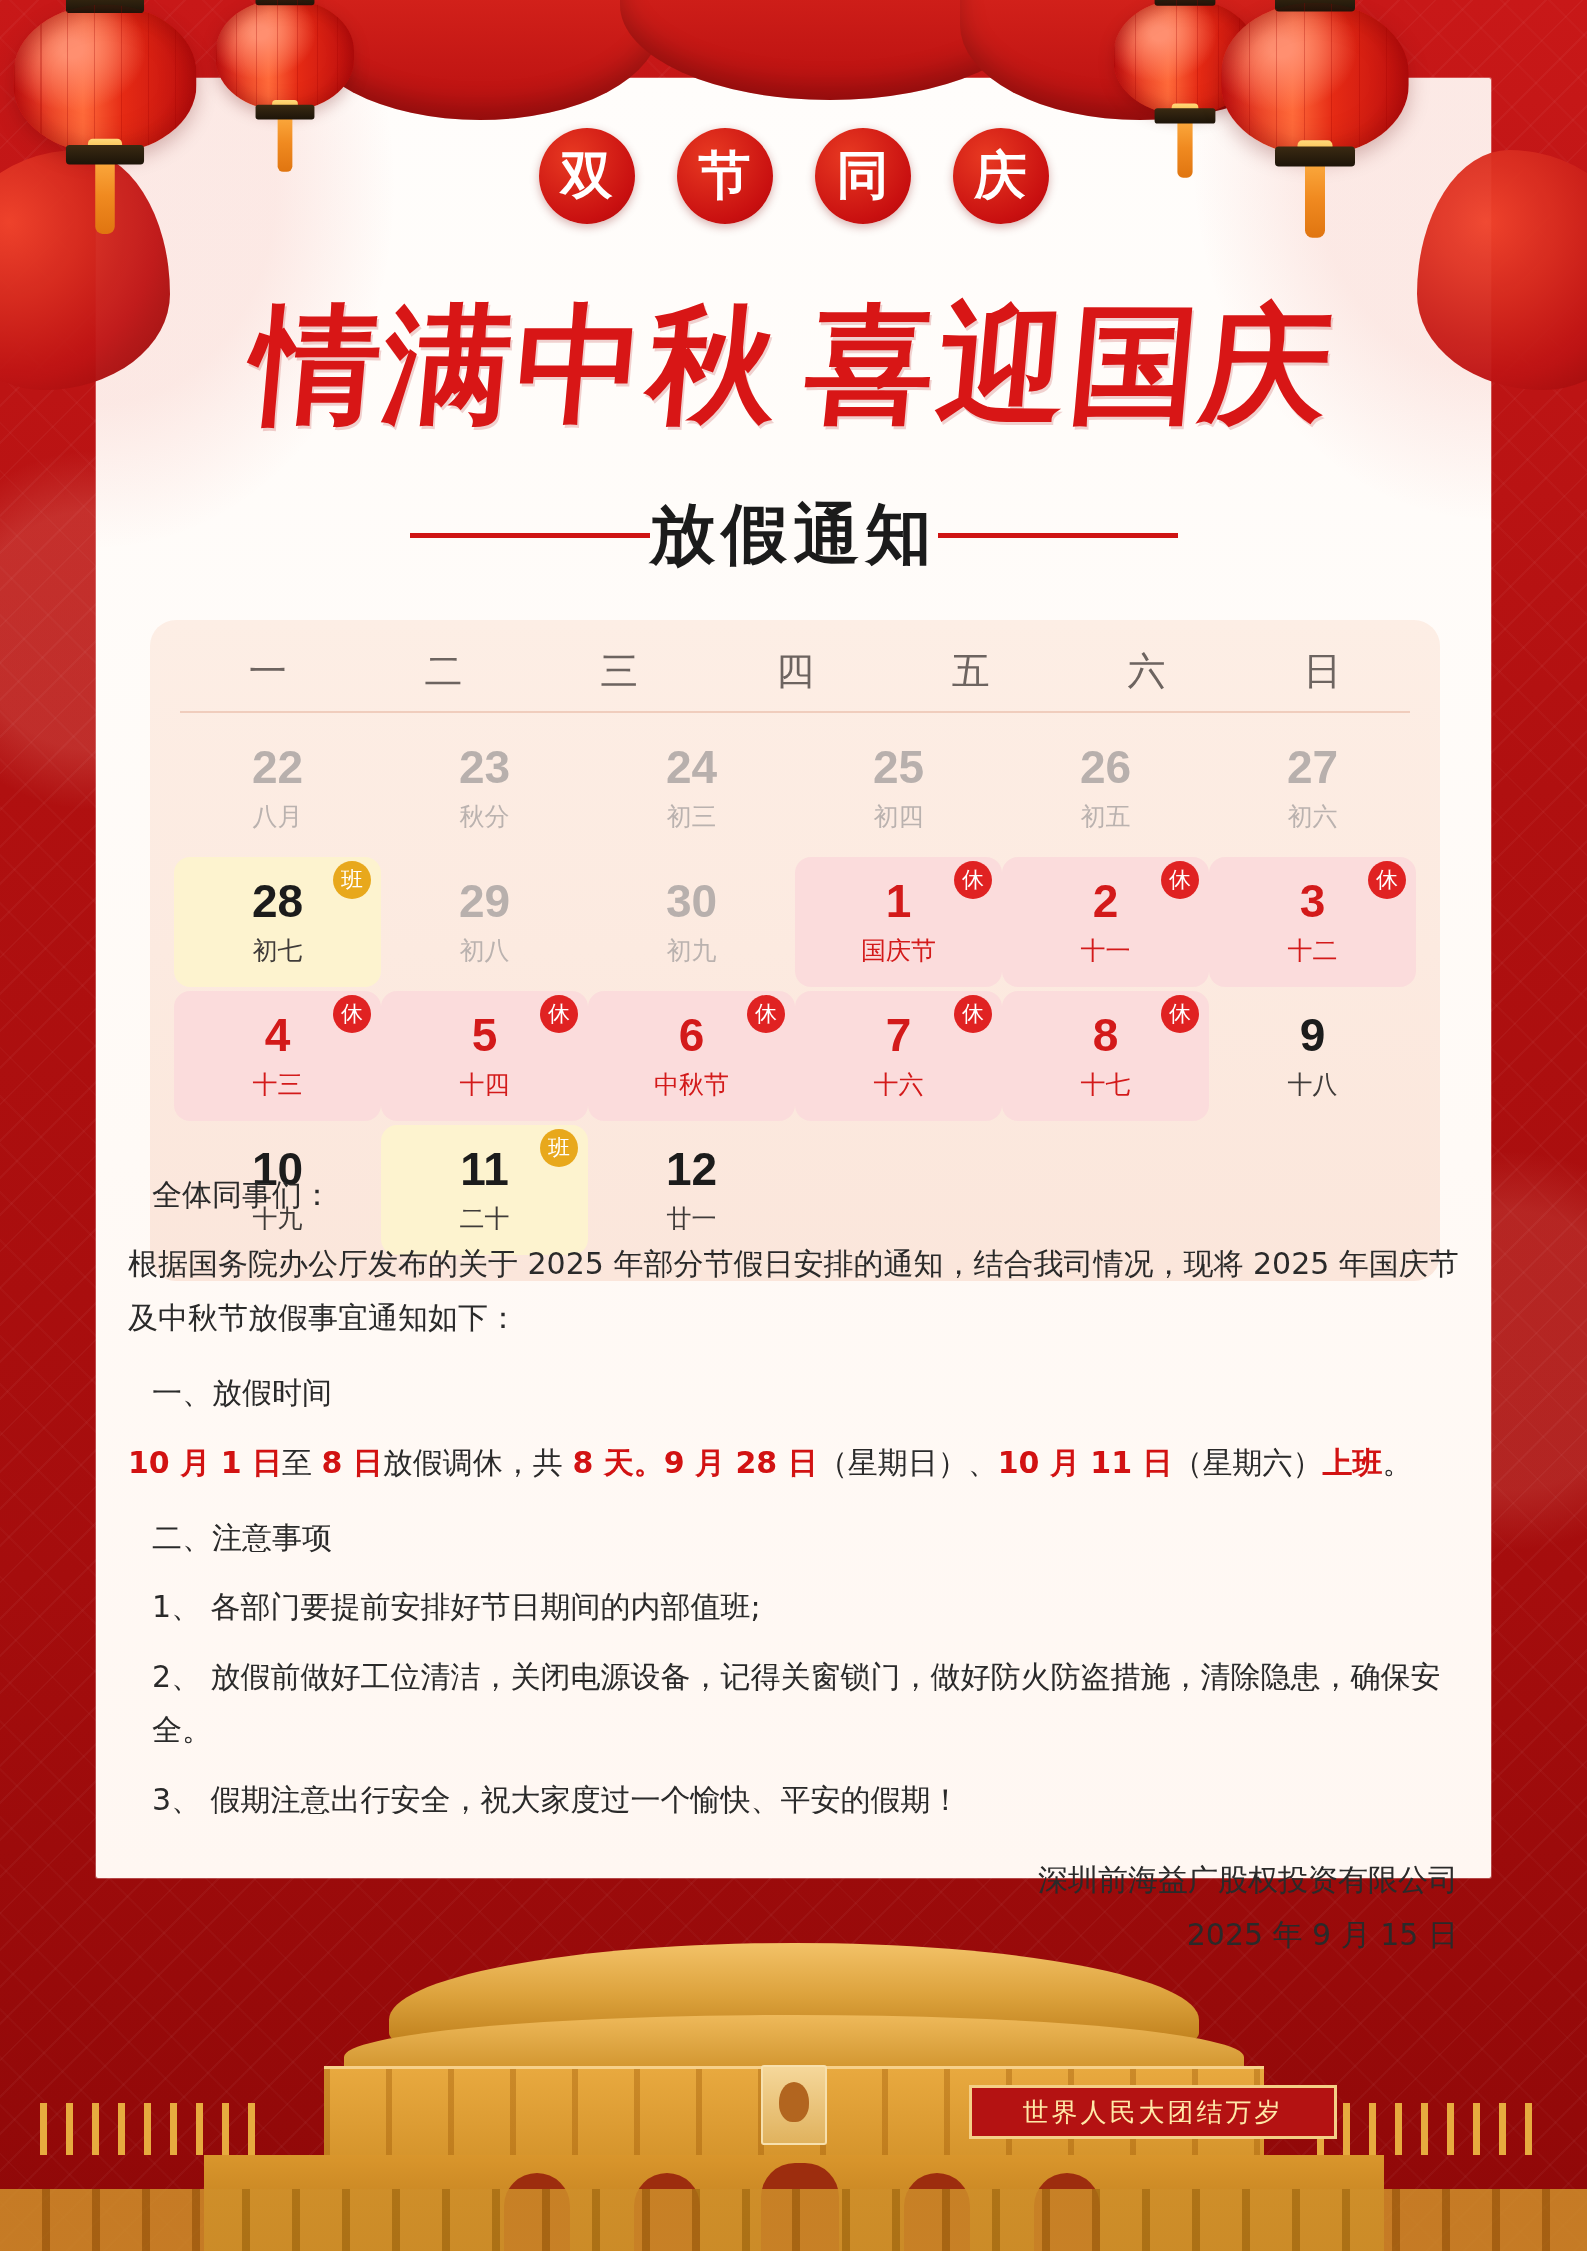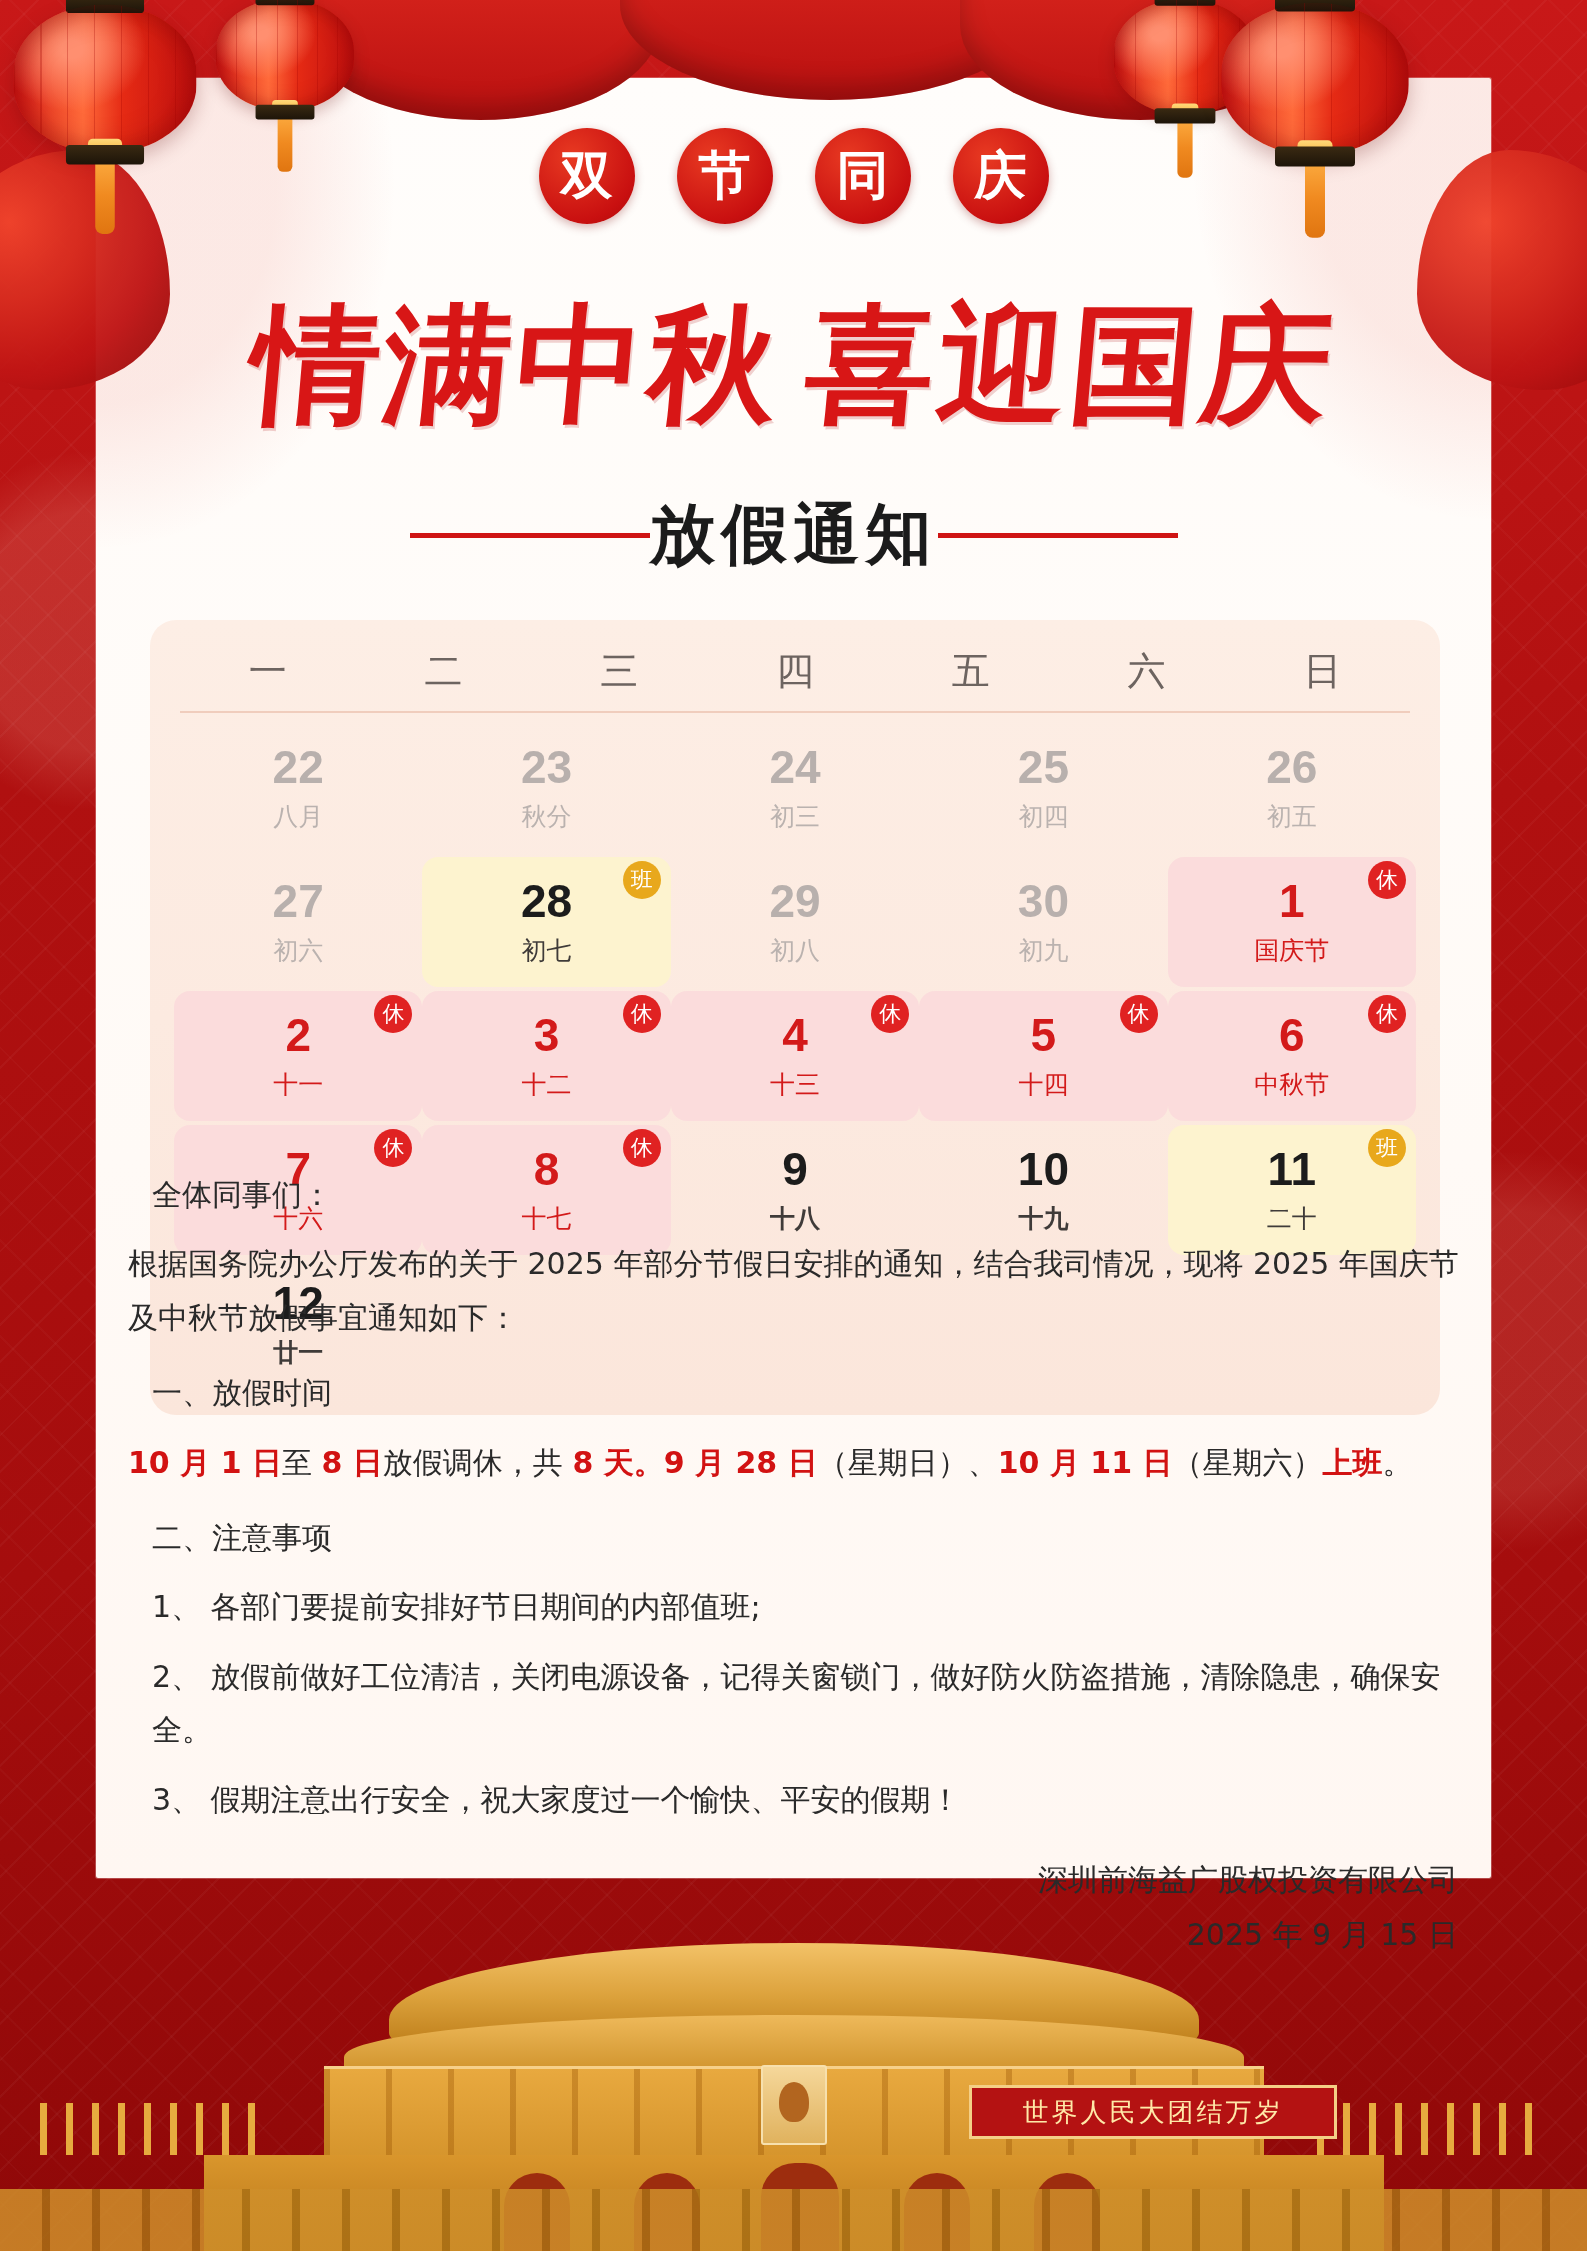--- a/index.html
+++ b/index.html
@@ -218,21 +218,21 @@
     margin: 0 14px 10px 14px;
   }
   .cal-head div {
     text-align: center;
     font-size: 38px;
     color: #6d6460;
     font-family: "DejaVu Serif", "Liberation Serif", serif;
   }
   .cal-grid {
     display: grid;
-    grid-template-columns: repeat(5, 1fr);
+    grid-template-columns: repeat(6, 1fr);
     row-gap: 4px;
     padding: 0 8px;
   }
   .cell {
     position: relative;
     height: 130px;
     display: flex;
     flex-direction: column;
     align-items: center;
     justify-content: center;
@@ -246,21 +246,21 @@
   }
   .cell .dsub {
     font-size: 25px;
     margin-top: 8px;
     font-family: "DejaVu Serif", "Liberation Serif", serif;
   }
   
   .cell.gray .dnum { color: #b8b0ad; }
   .cell.gray .dsub { color: #bab2af; text-align: right; }
   .cell.normal .dnum { color: #1c1c1c; }
-  .cell.normal .dsub { color: #3f3b39; font-weight: bold; }
+  .cell.normal .dsub { color: #3f3b39; }
   .cell.rest {
     background: #fbdcdc;
   }
   .cell.rest .dnum { color: #d31a1a; }
   .cell.rest .dsub { color: #d31a1a; }
   .cell.work {
     background: #fdf3cf;
   }
   .cell.work .dnum { color: #1c1c1c; }
   .cell.work .dsub { color: #3f3b39; }

